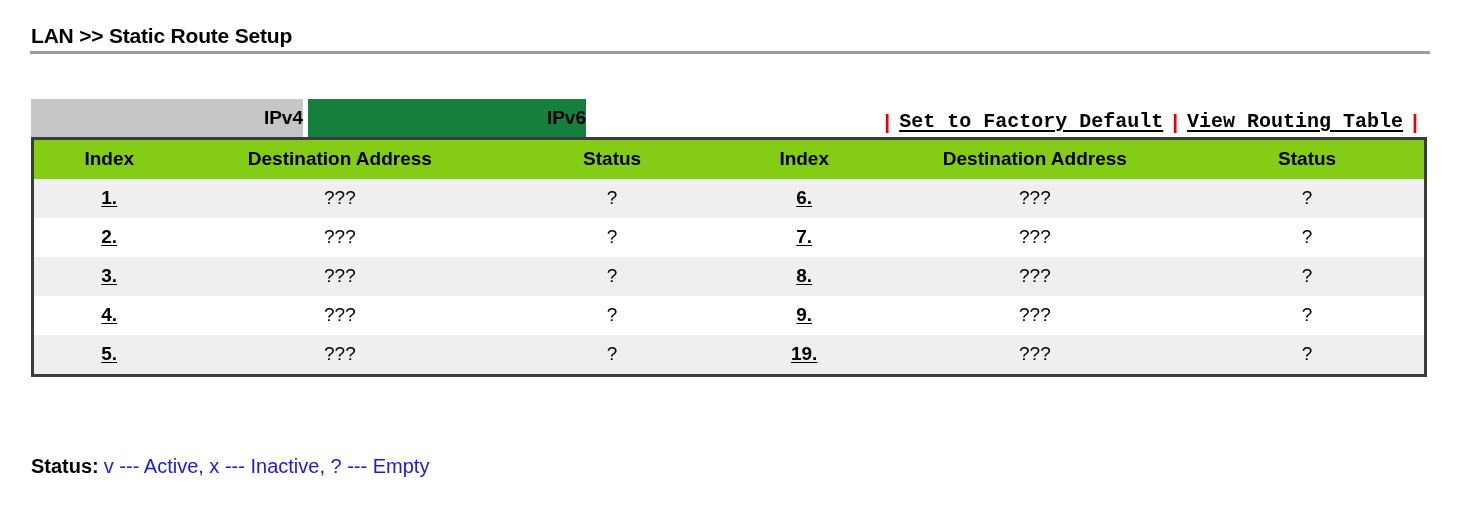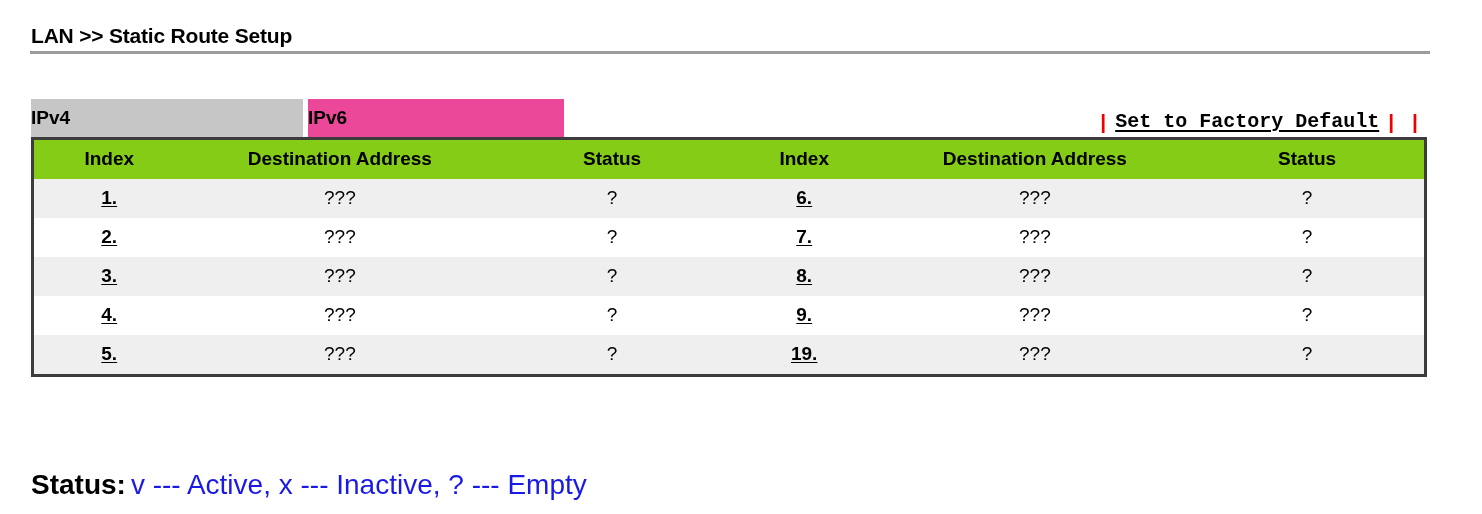--- a/index.html
+++ b/index.html
@@ -41,35 +41,35 @@
     left: 31px;
     top: 99px;
     width: 1396px;
     height: 38px;
   }
   .tab {
     position: absolute;
     top: 0;
     height: 38px;
     line-height: 38px;
-    text-align: left;
+    text-align: right;
     font-size: 19px;
     font-weight: bold;
     color: #000;
     box-sizing: border-box;
   }
   .tab-ipv4 {
     left: 0;
     width: 272px;
     background: #c6c6c6;
   }
   .tab-ipv6 {
     left: 277px;
-    width: 256px;
-    background: #ec4899;
+    width: 278px;
+    background: #15803d;
   }
 
   .actions {
     position: absolute;
     right: 0;
     top: 0;
     height: 38px;
     display: flex;
     align-items: flex-end;
     gap: 0px;
@@ -135,22 +135,22 @@
 
   
   col.c-idx    { width: 150px; }
   col.c-dest   { width: 310px; }
   col.c-status { width: 233px; }
 
   
   .legend {
     position: absolute;
     left: 31px;
-    top: 469px;
-    font-size: 28px;
+    top: 455px;
+    font-size: 20px;
     white-space: nowrap;
   }
   .legend-label {
     font-weight: bold;
     color: #000000;
   }
   .legend-text {
     color: #1a1ae6;
     margin-left: 5px;
   }
@@ -162,20 +162,21 @@
 <div class="title-rule"></div>
 
 <div class="tabstrip">
   <div class="tab tab-ipv4">IPv4</div>
   <div class="tab tab-ipv6">IPv6</div>
 
   <div class="actions">
     <span class="pipe">|</span>
     <span class="action-link">Set to Factory Default</span>
     <span class="pipe">|</span>
+    <span class="action-link">View Routing Table</span>
     <span class="pipe">|</span>
   </div>
 </div>
 
 <div class="route-table-wrap">
   <table class="route-table">
     <colgroup>
       <col class="c-idx">
         <col class="c-dest">
         <col class="c-status">

